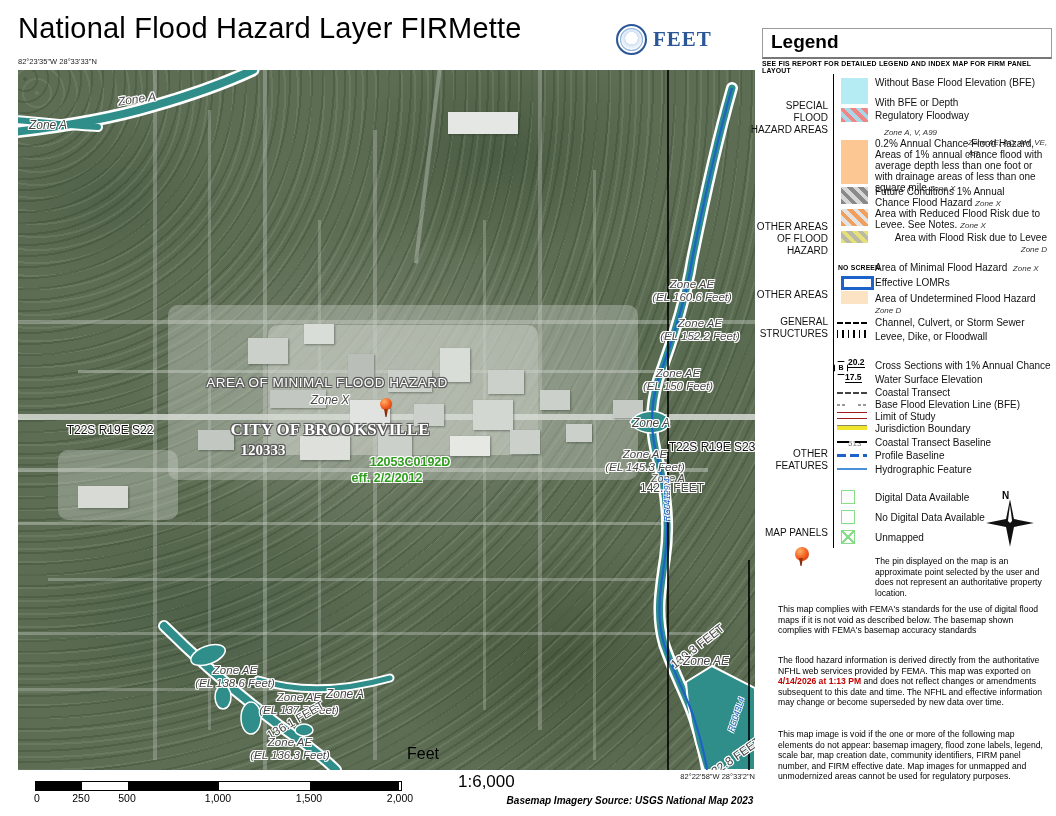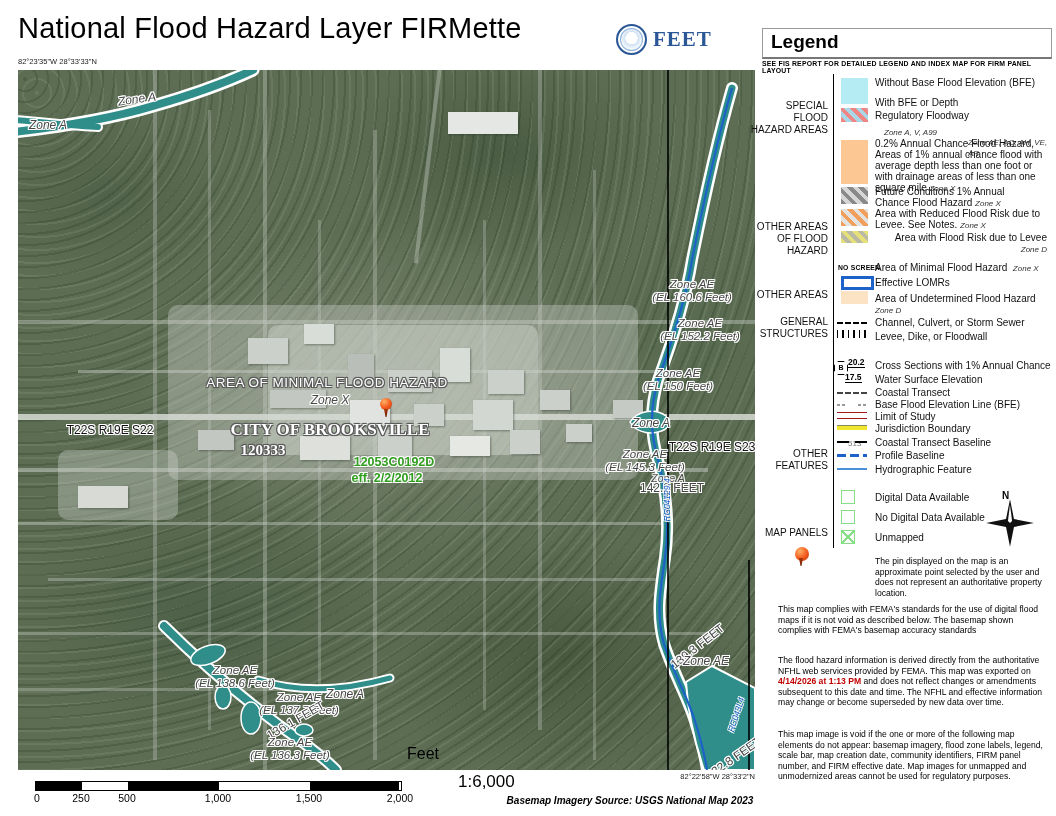--- a/index.html
+++ b/index.html
@@ -184,21 +184,21 @@
   </svg>
 
   <div class="pin" style="left:362px;top:328px;"></div>
 
   <div class="lbl" style="left:119px;top:23px;transform:translate(-50%,0) rotate(-8deg);">Zone A</div>
   <div class="lbl" style="left:30px;top:49px;">Zone A</div>
   <div class="lbl halo-d" style="left:309px;top:305px;font-size:13.5px;letter-spacing:.5px;">AREA OF MINIMAL FLOOD HAZARD</div>
   <div class="lbl" style="left:312px;top:324px;">Zone X</div>
   <div class="lbl halo-d serif" style="left:312px;top:350px;font-size:17px;font-weight:bold;">CITY OF BROOKSVILLE</div>
   <div class="lbl halo-d serif" style="left:245px;top:372px;font-size:15px;font-weight:bold;">120333</div>
-  <div class="lbl green-lbl" style="left:376px;top:385px;font-size:12.5px;">12053C0192D</div>
+  <div class="lbl green-lbl" style="left:392px;top:385px;font-size:12.5px;">12053C0192D</div>
   <div class="lbl green-lbl" style="left:369px;top:401px;font-size:12.5px;">eff. 2/2/2012</div>
   <div class="lbl up" style="left:92px;top:354px;color:#111;">T22S R19E S22</div>
   <div class="lbl up" style="left:694px;top:371px;color:#111;">T22S R19E S23</div>
 
   <div class="lbl" style="left:674px;top:208px;font-size:11.5px;">
     <span class="s">Zone AE</span>
     <span class="s">(EL 160.6 Feet)</span>
   </div>
   <div class="lbl" style="left:682px;top:247px;font-size:11.5px;">
     <span class="s">Zone AE</span>

